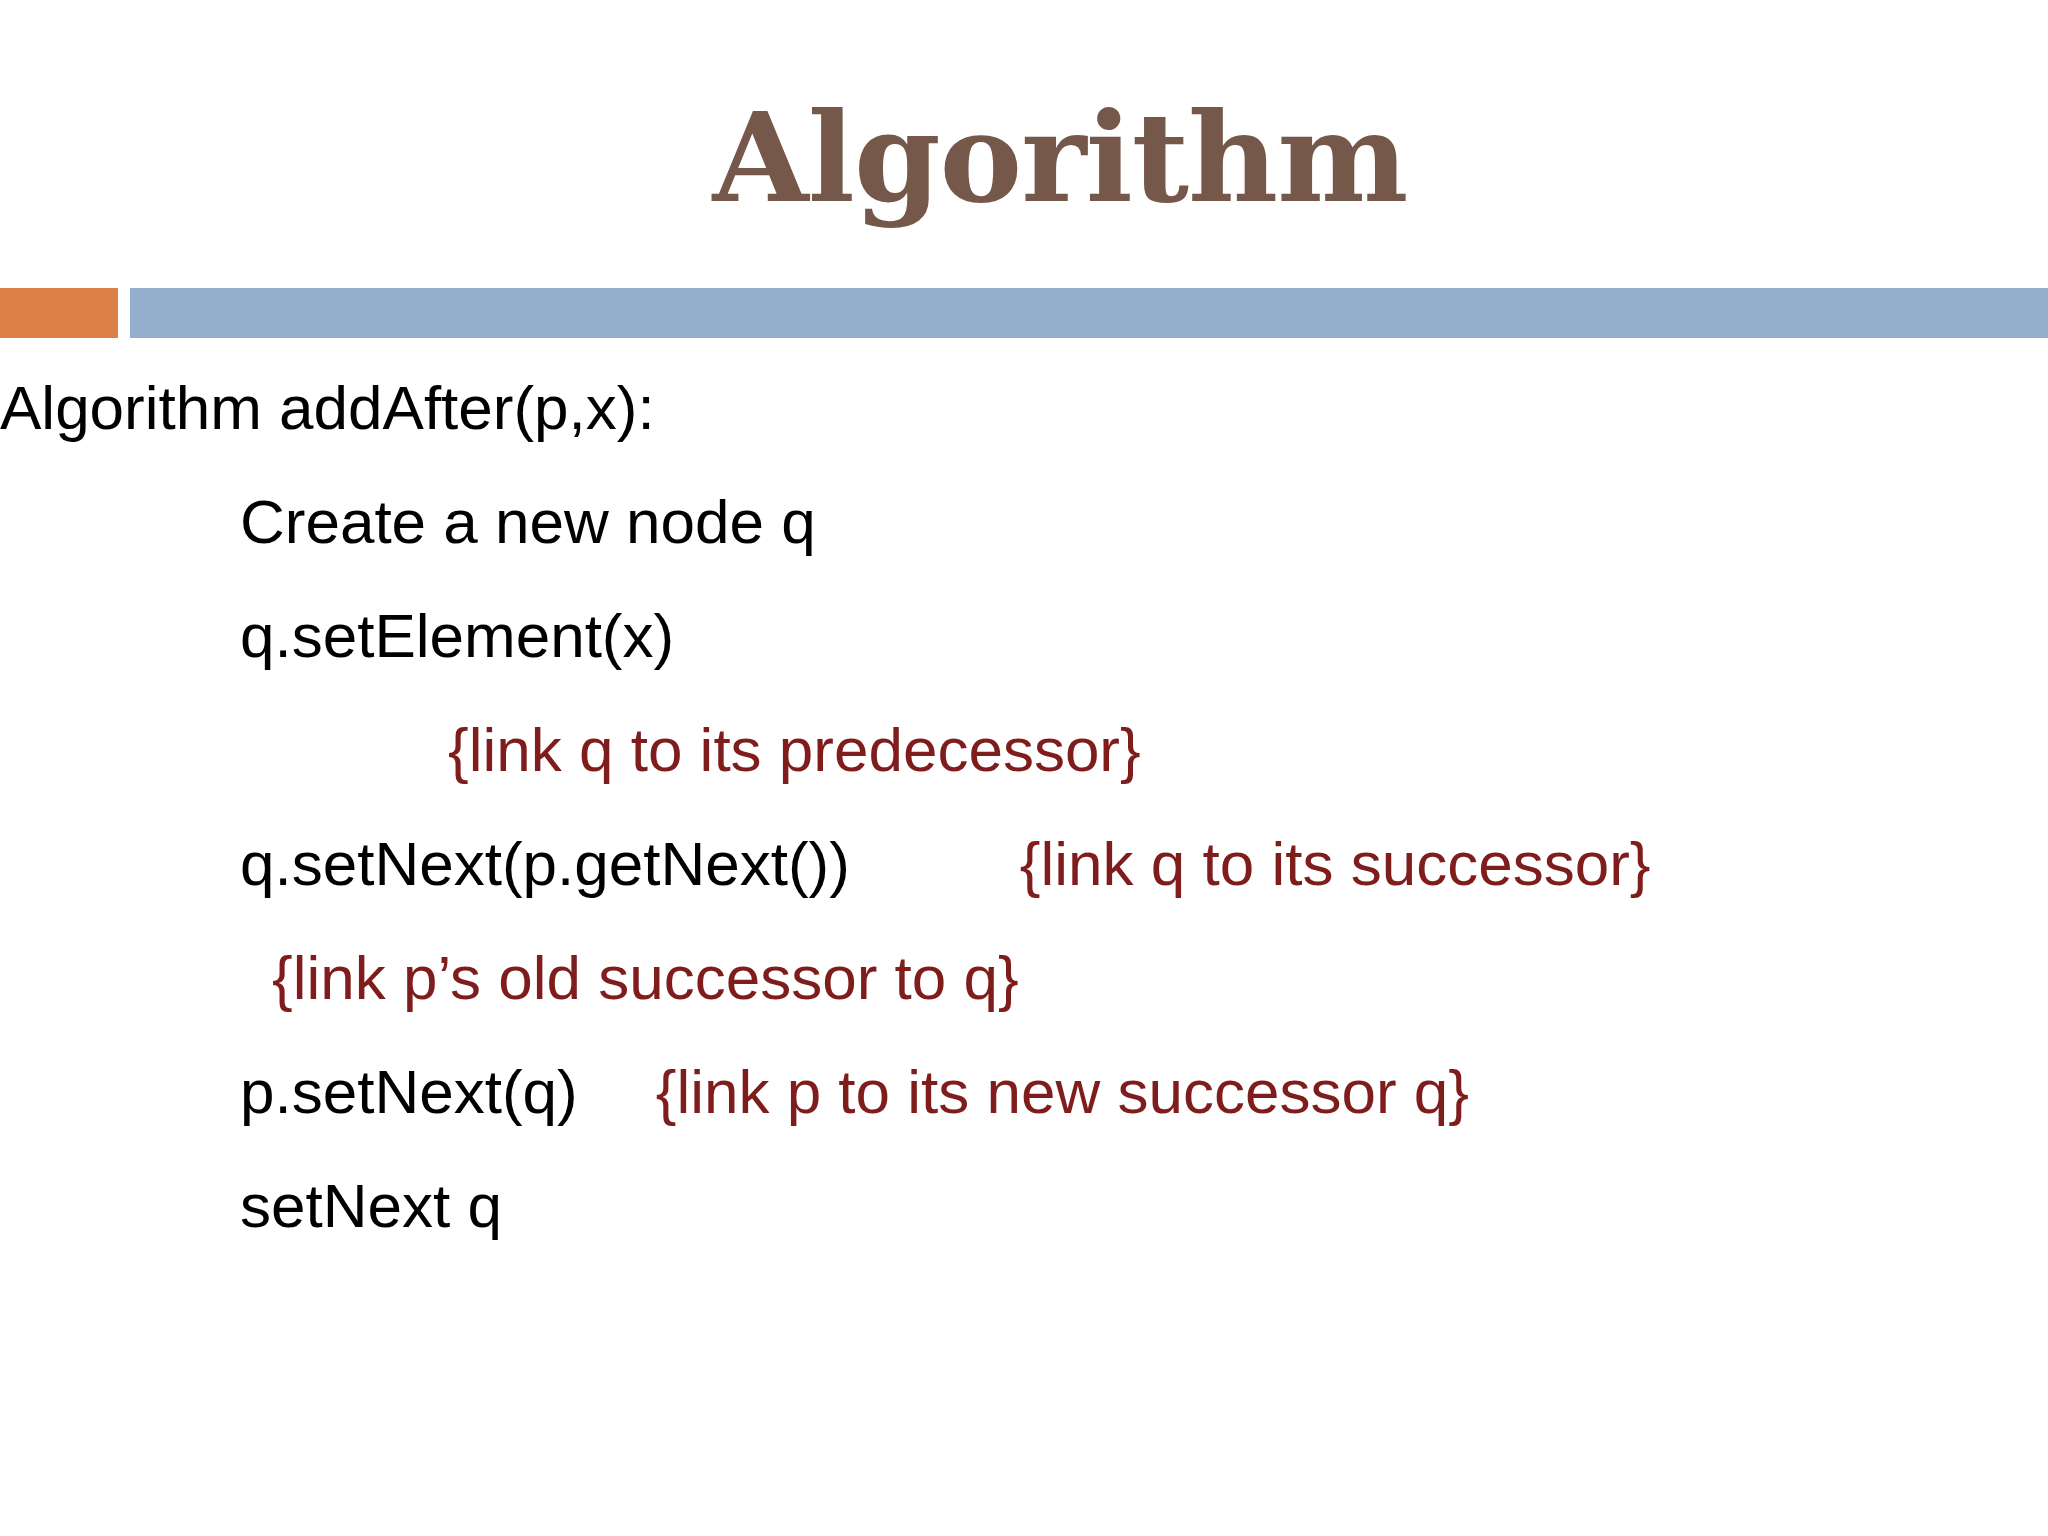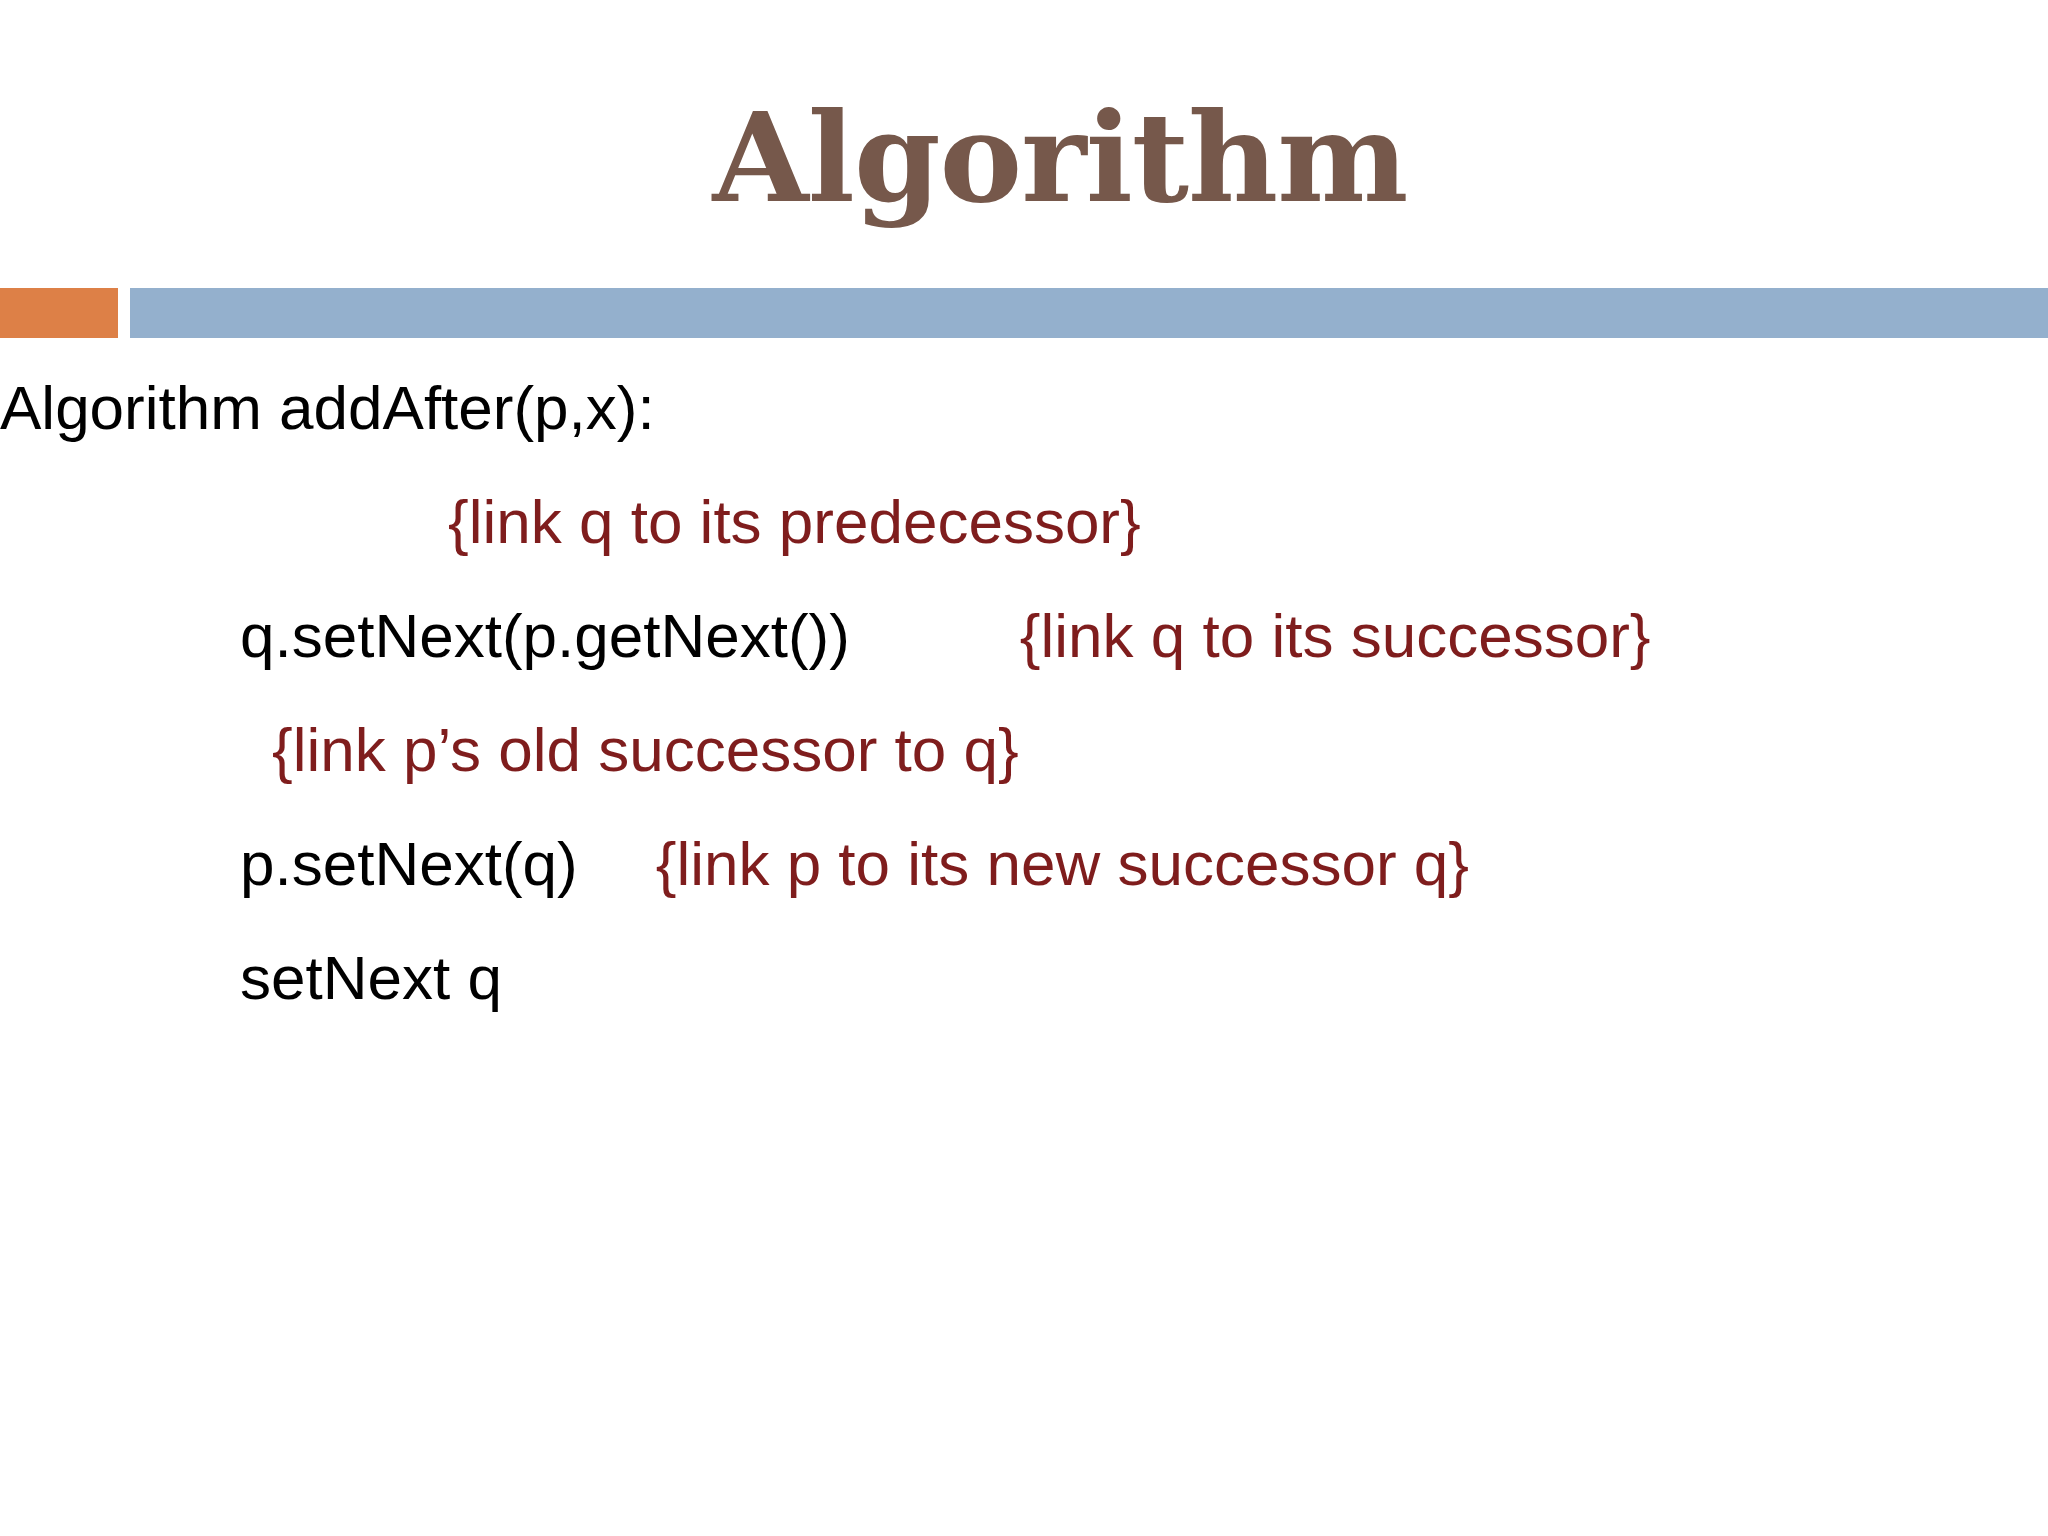--- a/index.html
+++ b/index.html
@@ -105,21 +105,27 @@
 
   <div id="rule-accent"></div>
   <div id="rule-main"></div>
 
   <div id="body-area">
 
     <div class="code-line level-0">
       <span class="stmt">Algorithm addAfter(p,x):</span>
     </div>
 
+    <div class="code-line level-1">
+      <span class="stmt">Create a new node q</span>
+    </div>
 
+    <div class="code-line level-1">
+      <span class="stmt">q.setElement(x)</span>
+    </div>
 
     <div class="code-line level-1">
       <span class="gap-a"></span>
       <span class="comment">{link q to its predecessor}</span>
     </div>
 
     <div class="code-line level-1">
       <span class="stmt">q.setNext(p.getNext())</span>
       <span class="gap-b"></span>
       <span class="comment">{link q to its successor}</span>

